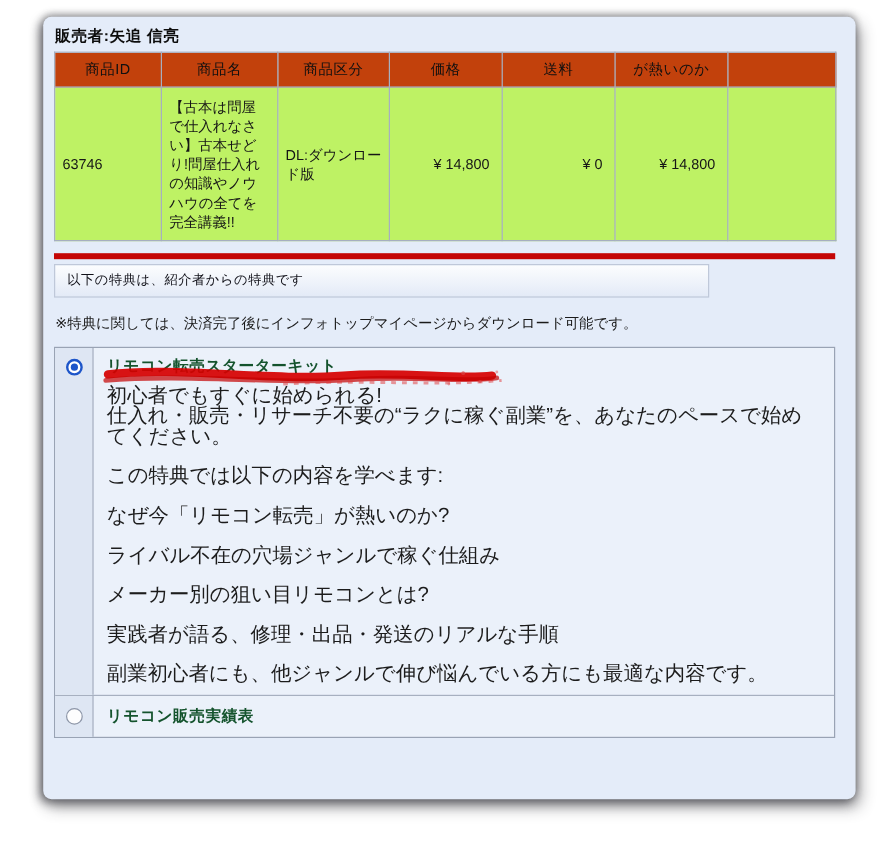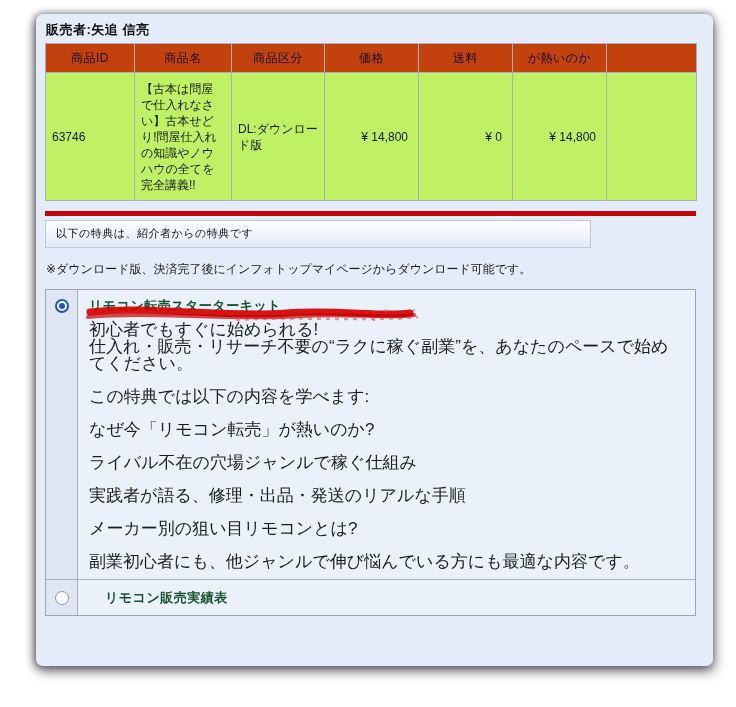--- a/index.html
+++ b/index.html
@@ -34,21 +34,21 @@
     border: 1px solid #bfc8d9;
     background: linear-gradient(#fcfdfe, #e3eaf7);
     padding: 5px 10px 6px;
     font-size: 11px; font-weight: normal; color: #101018; letter-spacing: .5px;
   }
 
   .note { margin: 13px 0 11px 1px; font-size: 12px; color: #1b1b1b; }
 
   .bonus-box { width: 651px; border: 1px solid #99a3b4; background: #ebf1fa; }
   .bonus-row { display: flex; align-items: stretch; }
-  .bonus-row + .bonus-row { border-top: 1px solid #a7b0c0; gap: 16px; }
+  .bonus-row + .bonus-row { border-top: 1px solid #a7b0c0; }
   .radio-cell {
     flex: 0 0 32px; background: #dee6f3; border-right: 1px solid #a7b0c0;
     display: flex; justify-content: center; align-items: flex-start; padding-top: 9px;
     cursor: pointer;
   }
   .radio {
     display: inline-block; width: 14px; height: 14px; border-radius: 50%;
     border: 1px solid #8d96a8; background: #fdfdfe;
   }
   .radio.selected {
@@ -109,21 +109,21 @@
         <td class="num">¥ 14,800</td>
         <td></td>
       </tr>
     </tbody>
   </table>
 
   <div class="red-divider"></div>
 
   <div class="section-header">以下の特典は、紹介者からの特典です</div>
 
-  <div class="note">※ダウンロード版、決済完了後にインフォトップマイページからダウンロード可能です。</div>
+  <div class="note">※特典に関しては、決済完了後にインフォトップマイページからダウンロード可能です。</div>
 
   <div class="bonus-box">
 
     <div class="bonus-row">
       <div class="radio-cell">
         <span class="radio selected"></span>
       </div>
       <div class="bonus-content">
         <div class="bonus-title-wrap">
           <span class="bonus-title">リモコン転売スターターキット</span>
@@ -135,22 +135,22 @@
             <circle cx="314" cy="15" r="1.3" fill="#d94545" opacity="0.6"></circle>
             <circle cx="288" cy="17" r="1.2" fill="#e06060" opacity="0.6"></circle>
             <circle cx="328" cy="7" r="1.2" fill="#e06060" opacity="0.55"></circle>
           </svg>
         </div>
         <div class="line first">初心者でもすぐに始められる!</div>
         <div class="line">仕入れ・販売・リサーチ不要の“ラクに稼ぐ副業”を、あなたのペースで始めてください。</div>
         <div class="line gap">この特典では以下の内容を学べます:</div>
         <div class="line gap">なぜ今「リモコン転売」が熱いのか?</div>
         <div class="line gap">ライバル不在の穴場ジャンルで稼ぐ仕組み</div>
+        <div class="line gap">メーカー別の狙い目リモコンとは?</div>
         <div class="line gap">実践者が語る、修理・出品・発送のリアルな手順</div>
-        <div class="line gap">メーカー別の狙い目リモコンとは?</div>
         <div class="line gap">副業初心者にも、他ジャンルで伸び悩んでいる方にも最適な内容です。</div>
       </div>
     </div>
 
     <div class="bonus-row second">
       <div class="radio-cell">
         <span class="radio"></span>
       </div>
       <div class="bonus-content">
         <span class="bonus-title">リモコン販売実績表</span>

